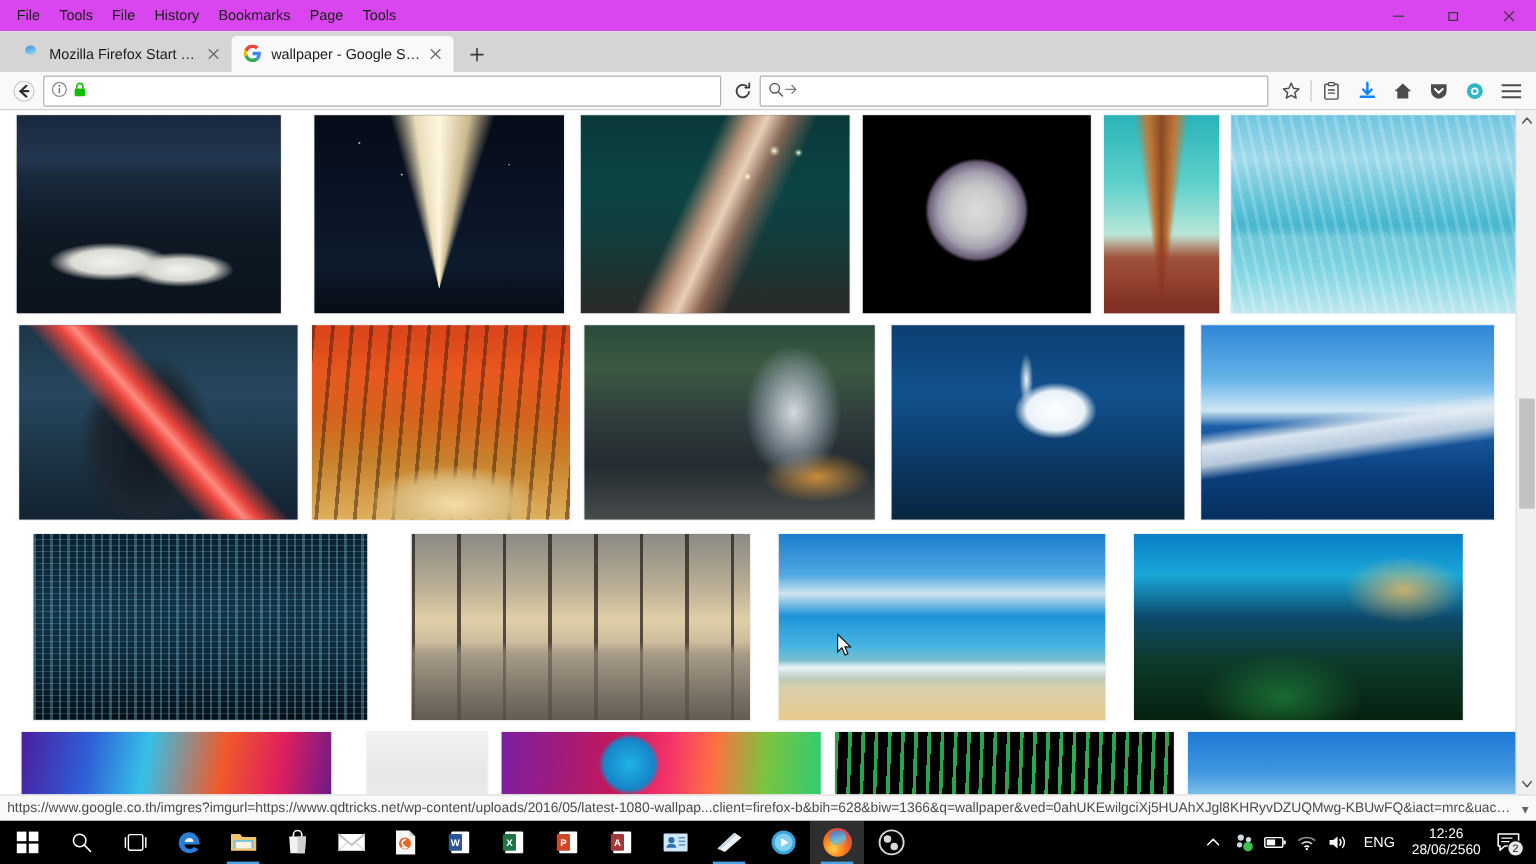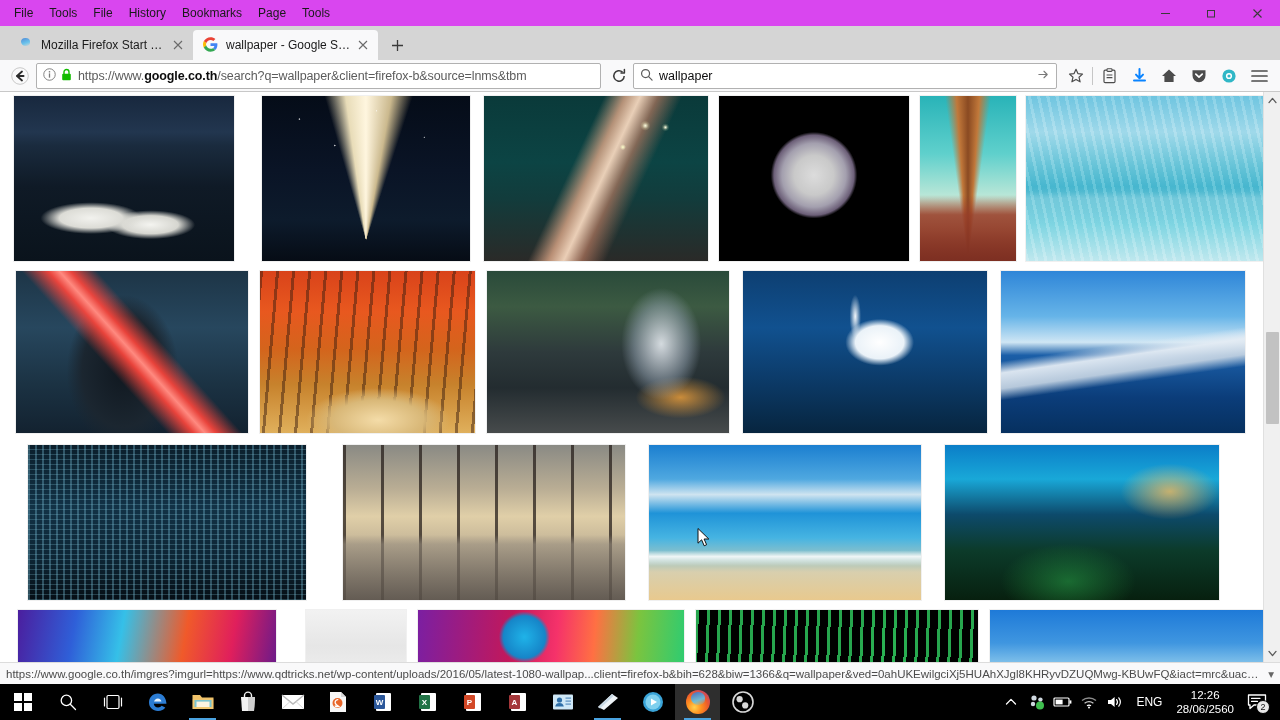--- a/index.html
+++ b/index.html
@@ -231,40 +231,36 @@
             <rect x="6.3" y="5.8" width="1.4" height="4.6" fill="#7a7a7a"></rect>
           </svg>
         </span>
         <span>
           <svg width="11" height="13" viewBox="0 0 11 13">
             <path d="M3 6 V4 a2.5 2.5 0 0 1 5 0 V6" fill="none" stroke="#12bc00" stroke-width="1.4"></path>
             <rect x="1.2" y="5.8" width="8.6" height="6.4" rx="1" fill="#12bc00"></rect>
           </svg>
         </span>
       </span>
-      <span class="url-text">
-        <span>https://www.</span><b>google.co.th</b><span>/search?q=wallpaper&amp;client=firefox-b&amp;source=lnms&amp;tbm</span>
-      </span>
     </div>
 
     <div class="navbtn">
       <svg width="16" height="16" viewBox="0 0 16 16">
         <path d="M13.2 8 a5.2 5.2 0 1 1 -1.7 -3.9" fill="none" stroke="#3a3a3a" stroke-width="1.5"></path>
         <path d="M13.4 1.6 L13.4 5 L10 5" fill="none" stroke="#3a3a3a" stroke-width="1.5" stroke-linecap="round" stroke-linejoin="round"></path>
       </svg>
     </div>
 
     <div class="searchbar">
       <span>
         <svg width="13" height="13" viewBox="0 0 14 14">
           <circle cx="6" cy="6" r="4.3" fill="none" stroke="#5a5a5a" stroke-width="1.3"></circle>
           <path d="M9.3 9.3 L13 13" stroke="#5a5a5a" stroke-width="1.3" stroke-linecap="round"></path>
         </svg>
       </span>
-      <span class="search-text" title="Search">wallpaper</span>
       <span>
         <svg width="13" height="13" viewBox="0 0 14 14">
           <path d="M2 7 H11 M7.5 3.5 L11 7 L7.5 10.5" fill="none" stroke="#7a7a7a" stroke-width="1.2" stroke-linecap="round" stroke-linejoin="round"></path>
         </svg>
       </span>
     </div>
 
     <div class="toolbar-icons">
       <div class="ticon">
         <svg width="16" height="16" viewBox="0 0 16 16">

